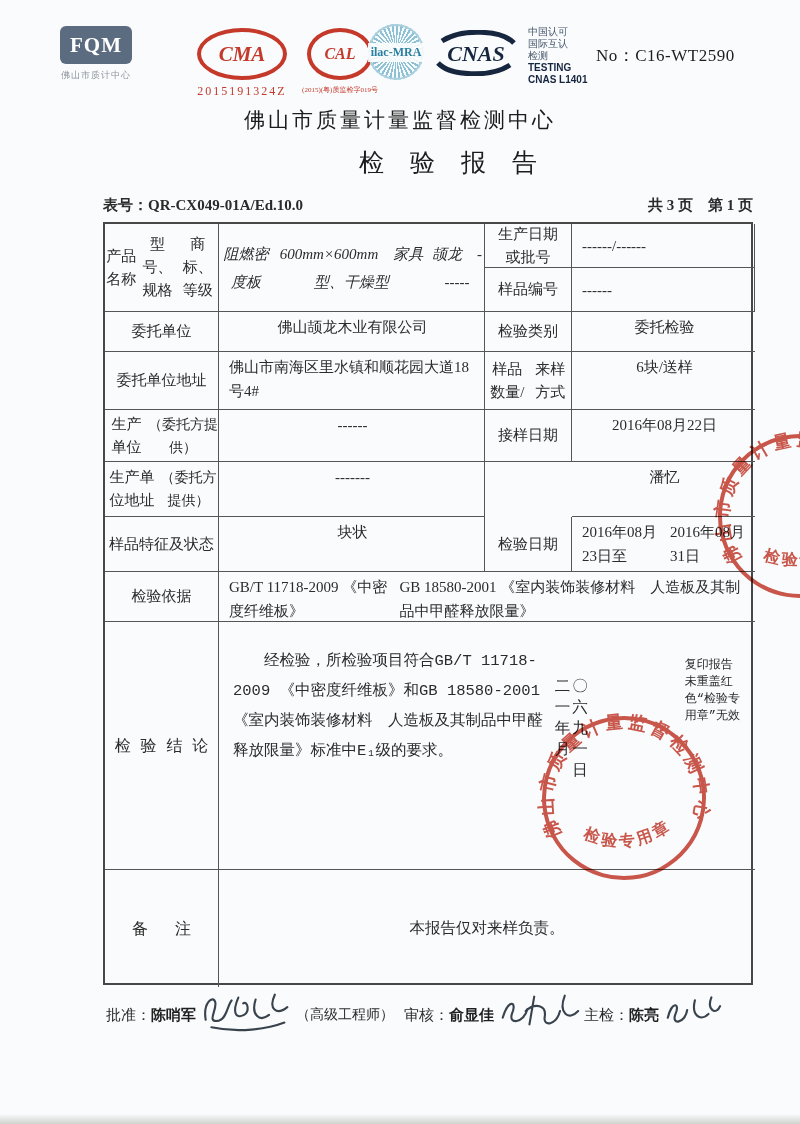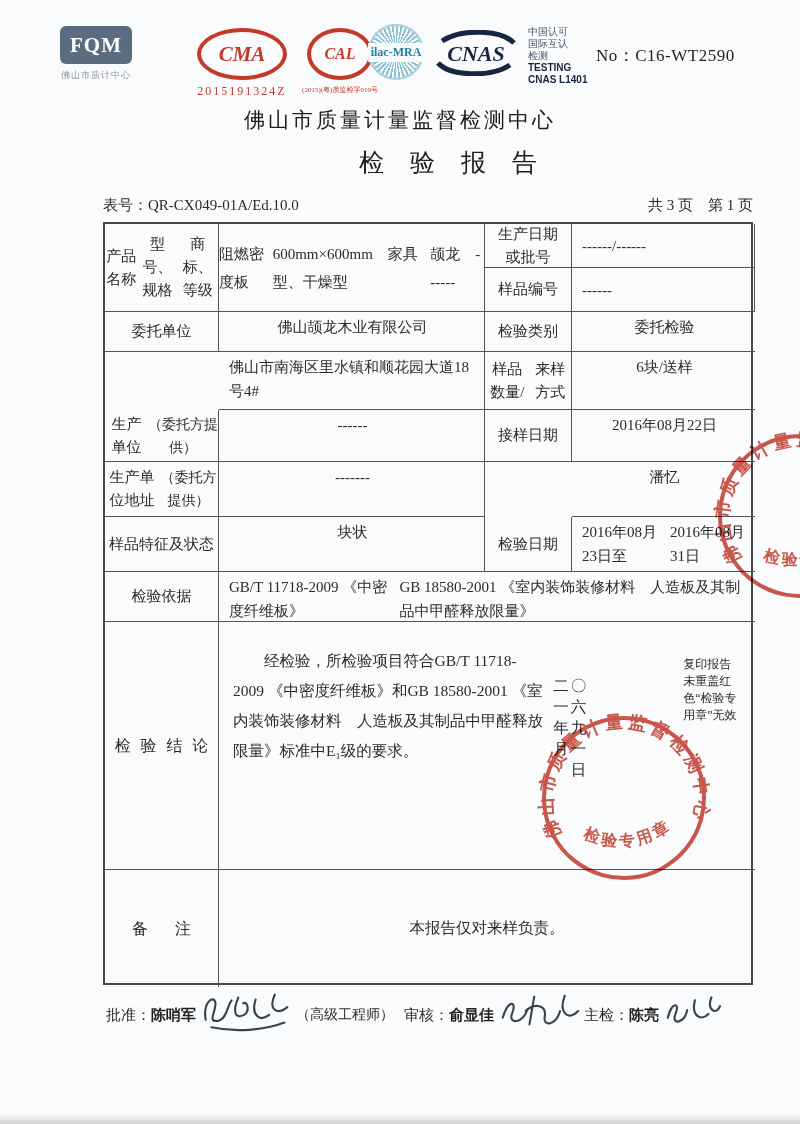--- a/index.html
+++ b/index.html
@@ -33,42 +33,42 @@
     font-size:12px;font-weight:bold;color:#2a7fa0;padding:2px 0;}
   .cnas-logo{left:432px;top:30px;width:88px;height:46px;}
   .cnas-txt{left:528px;top:26px;font-size:10px;line-height:12px;color:#46566b;
     font-family:"Liberation Sans","DejaVu Sans",sans-serif;}
   .cnas-txt .b{font-weight:bold;color:#17263f;}
   .report-no{left:596px;top:44px;font-size:17px;letter-spacing:.5px;color:#1e1e1e;}
   
   .title-org{left:0;top:106px;width:800px;text-align:center;font-size:21px;letter-spacing:3px;color:#1c1c1c;}
   .title-report{left:0;top:146px;width:800px;text-align:center;font-size:25px;
     letter-spacing:26px;padding-left:26px;box-sizing:border-box;color:#1c1c1c;margin-left:48px;}
-  .meta-row{left:103px;top:196px;width:650px;display:flex;justify-content:space-between;font-size:15px;}
+  .meta-row{left:103px;top:196px;width:650px;display:flex;justify-content:space-between;font-size:15px;font-weight:bold;}
   
   .report-table{
     left:103px;top:222px;width:650px;height:763px;box-sizing:border-box;
     display:grid;
     grid-template-columns:114px 266px 87px 183px;
     grid-template-rows:88px 40px 58px 52px 55px 55px 50px 248px 117px;
     border:2px solid #474747;font-size:15px;
   }
   .cell{border-right:1px solid #555;border-bottom:1px solid #555;box-sizing:border-box;
     display:flex;flex-direction:row;justify-content:center;}
   .no-br{border-right:none;} .no-bb{border-bottom:none;}
   .lab{align-items:center;text-align:center;line-height:23px;}
   .lab .sm{font-size:14px;}
   .val{padding:3px 8px 3px 10px;text-align:left;line-height:24px;}
-  .val-center{align-items:center;text-align:left;line-height:28px;}
+  .val-center{align-items:center;text-align:center;line-height:28px;font-style:italic;}
   .subgrid{display:grid;grid-template-columns:87px 183px;grid-template-rows:44px 44px;
     padding:0;border-bottom:1px solid #555;box-sizing:border-box;}
   .subcell{border-right:1px solid #555;border-bottom:1px solid #555;box-sizing:border-box;
     display:flex;flex-direction:column;justify-content:center;}
   .vert-lab{justify-content:space-evenly;align-items:center;font-size:16px;}
-  .conclusion-cell{justify-content:flex-start;padding:24px 12px 0 14px;}
+  .conclusion-cell{justify-content:flex-start;padding:24px 12px 0 14px;font-family:Liberation Mono, monospace;}
   .conclusion-text{margin:0;text-indent:2em;line-height:30px;font-size:15.5px;}
   .conclusion-date{margin-top:30px;text-align:right;padding-right:95px;font-size:15.5px;letter-spacing:2px;}
   .conclusion-note{margin-top:10px;text-align:left;padding-right:2px;font-size:12px;}
   .remark-cell{align-items:center;text-align:center;font-size:15.5px;}
   
   .footer{left:106px;top:996px;width:670px;display:flex;align-items:center;font-size:15px;white-space:nowrap;}
   .footer .name{font-weight:600;color:#1f1f1f;}
   .sig{flex:0 0 auto;margin:-8px 2px 0 2px;}
   .sig path{fill:none;stroke:#39434e;stroke-width:2.2;stroke-linecap:round;}
   .ftitle{font-size:14px;margin-right:10px;}
@@ -155,20 +155,21 @@
       <div class="subcell val no-br">------/------</div>
       <div class="subcell lab no-bb">样品编号</div>
       <div class="subcell val no-br no-bb">------</div>
     </div>
 
     <div class="cell lab" style="grid-area:2/1">委托单位</div>
     <div class="cell val" style="grid-area:2/2">佛山颉龙木业有限公司</div>
     <div class="cell lab" style="grid-area:2/3">检验类别</div>
     <div class="cell val no-br" style="grid-area:2/4">委托检验</div>
 
+    <div class="cell lab" style="grid-area:3/1">委托单位地址</div>
     <div class="cell val" style="grid-area:3/2">佛山市南海区里水镇和顺花园大道18号4#</div>
     <div class="cell lab" style="grid-area:3/3">
       <div>样品数量/</div>
       <div>来样方式</div>
     </div>
     <div class="cell val no-br" style="grid-area:3/4">6块/送样</div>
 
     <div class="cell lab" style="grid-area:4/1">
       <div>生产单位</div>
       <div class="sm">（委托方提供）</div>

